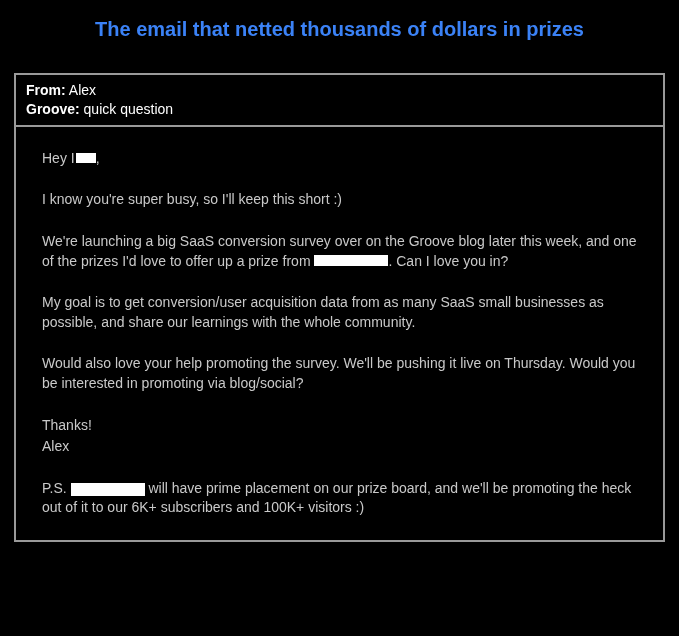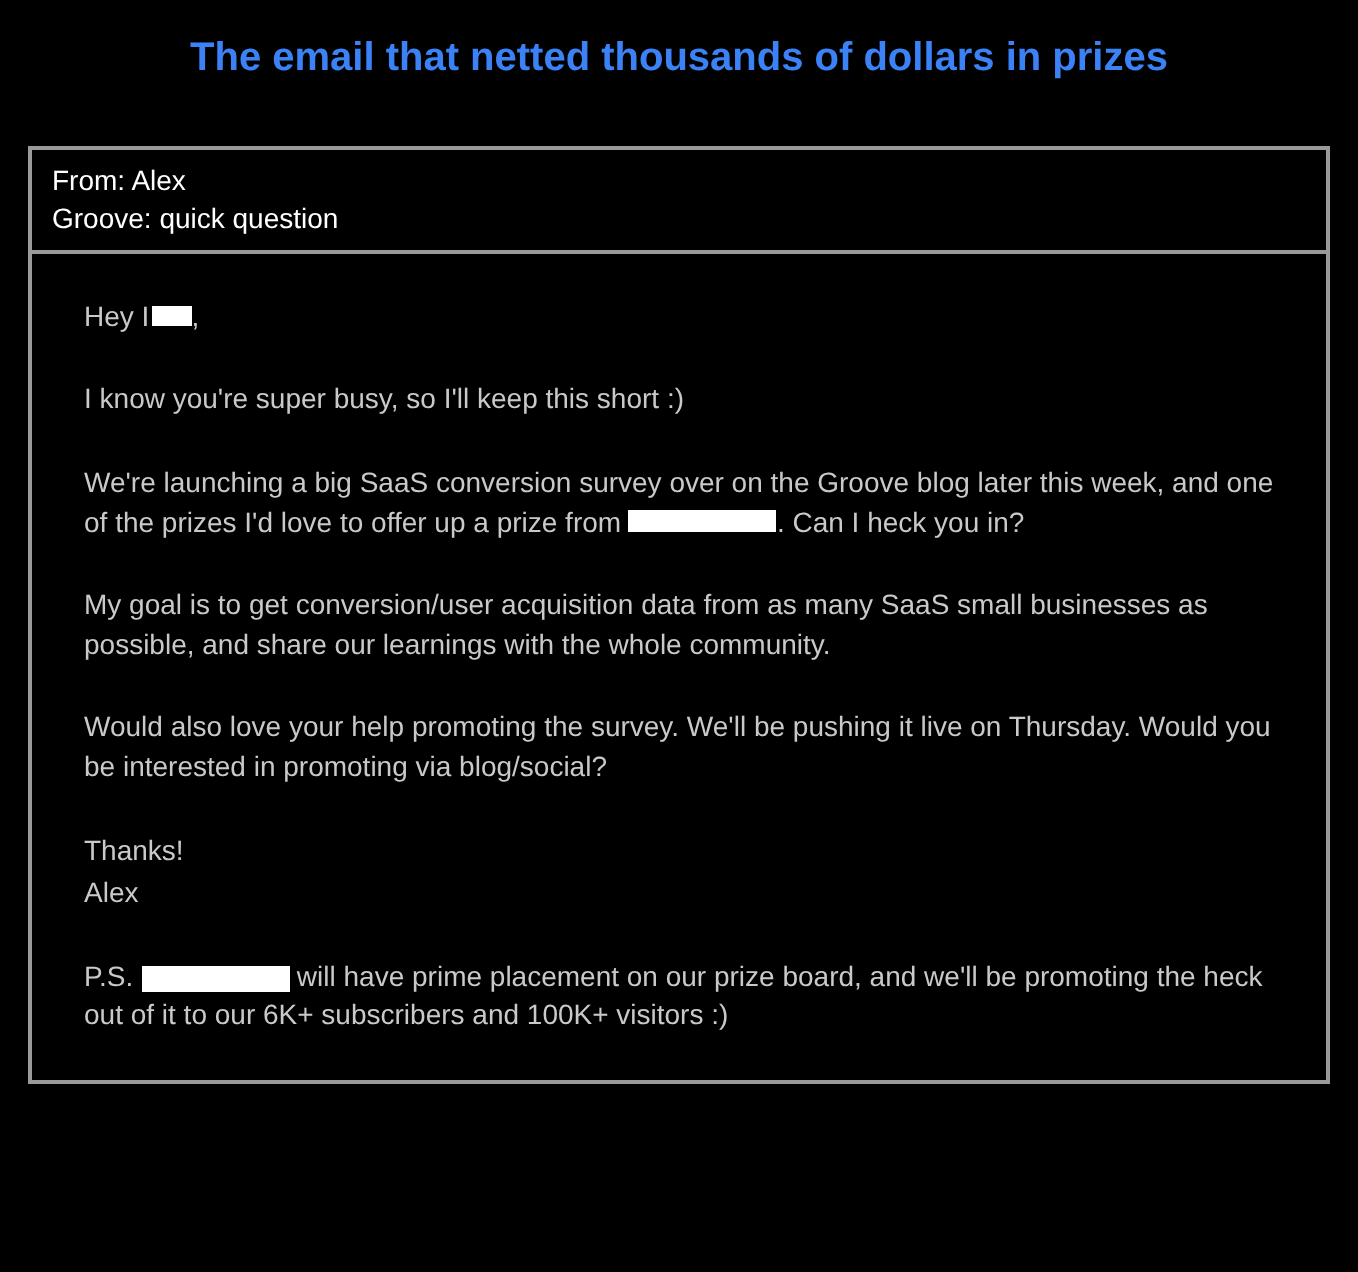--- a/index.html
+++ b/index.html
@@ -29,21 +29,21 @@
     .email-header {
       border-bottom: 2px solid #9a9a9a;
       padding: 6px 10px 6px 10px;
       line-height: 1.35;
     }
     .email-header .row {
       font-size: 14px;
       color: #fff;
     }
     .email-header .label {
-      font-weight: normal;
+      font-weight: bold;
     }
     .email-body {
       padding: 22px 23px 22px 26px;
       color: #c9c9c9;
       font-size: 14px;
       line-height: 1.4;
     }
     .email-body p {
       margin-bottom: 22px;
     }
@@ -101,21 +101,21 @@
 
     <div class="email-body">
 
       <p>
         <span class="inline">Hey I</span><span class="redact-sm"></span><span class="inline">,</span>
       </p>
 
       <p>I know you're super busy, so I'll keep this short :)</p>
 
       <p>
-        <span class="inline">We're launching a big SaaS conversion survey over on the Groove blog later this week, and one of the prizes I'd love to offer up a prize from </span><span class="redact-md"></span><span class="inline">. Can I heck you in?</span>
+        <span class="inline">We're launching a big SaaS conversion survey over on the Groove blog later this week, and one of the prizes I'd love to offer up a prize from </span><span class="redact-md"></span><span class="inline">. Can I love you in?</span>
       </p>
 
       <p>My goal is to get conversion/user acquisition data from as many SaaS small businesses as possible, and share our learnings with the whole community.</p>
 
       <p>Would also love your help promoting the survey. We'll be pushing it live on Thursday. Would you be interested in promoting via blog/social?</p>
 
       <div class="sig">
         <p>Thanks!</p>
         <p>Alex</p>
       </div>

